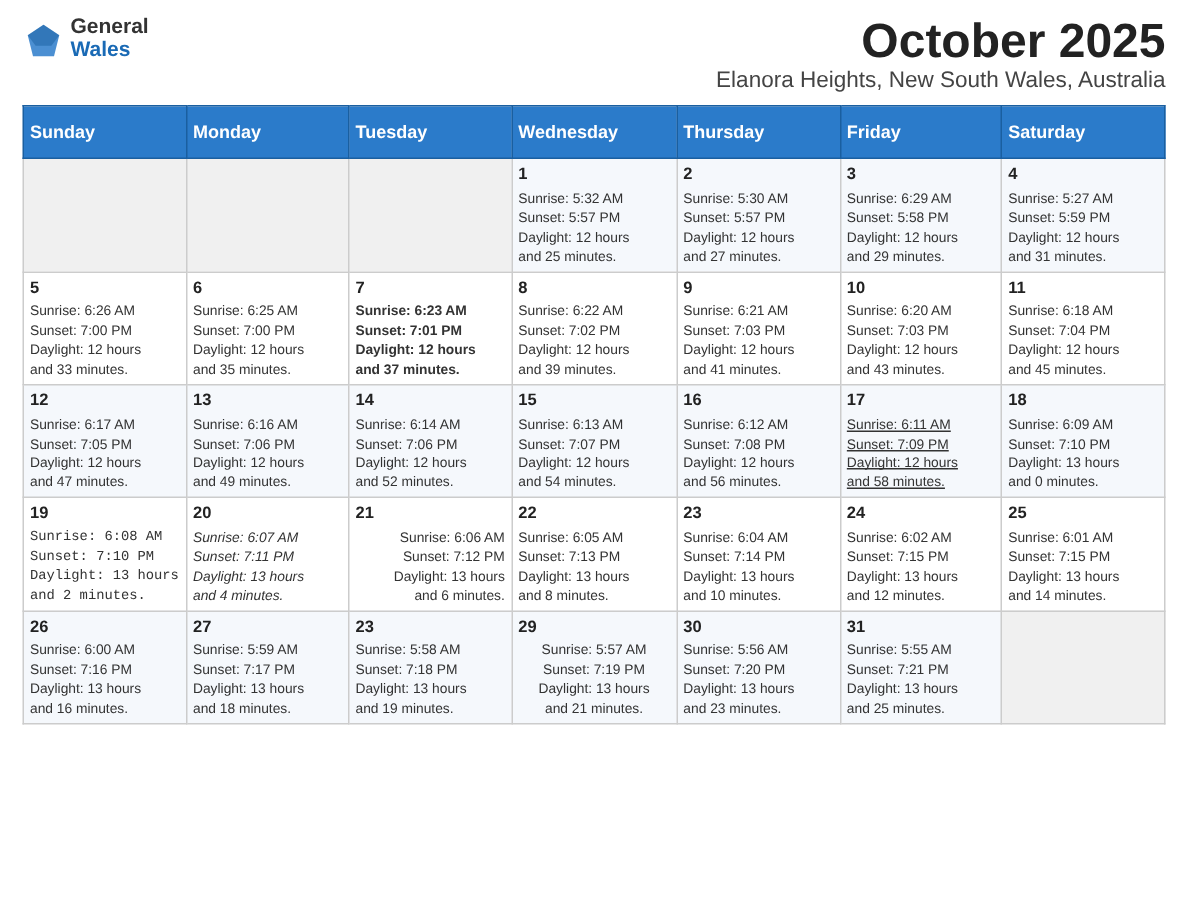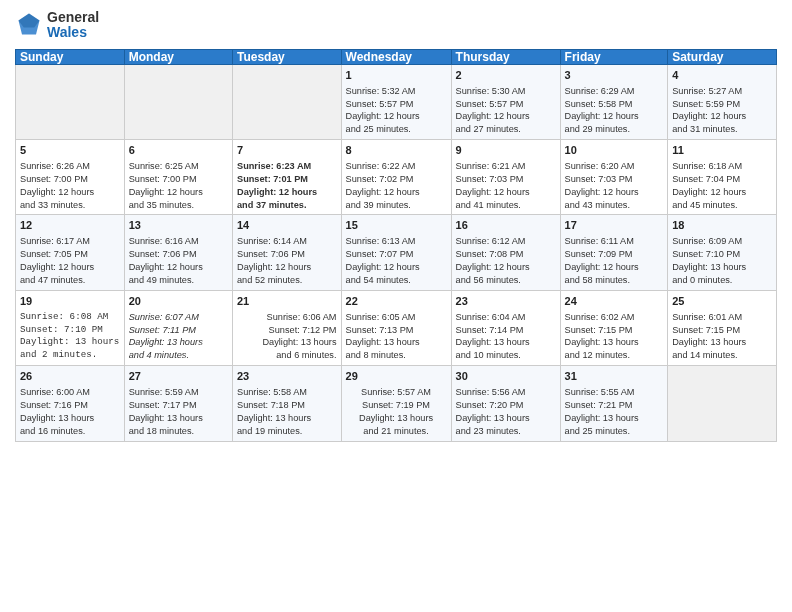--- a/index.html
+++ b/index.html
@@ -11,21 +11,21 @@
       padding: 10px 15px;
     }
     .header {
       display: flex;
       align-items: flex-start;
       justify-content: space-between;
       margin-bottom: 8px;
     }
     .logo {
       display: flex;
-      align-items: flex-start;
+      align-items: flex-end;
       gap: 4px;
     }
     .logo-text {
       display: flex;
       flex-direction: column;
       line-height: 1.1;
     }
     .logo-general {
       font-size: 14px;
       font-weight: bold;
@@ -56,21 +56,21 @@
     .calendar {
       width: 100%;
       border-collapse: collapse;
       border: 1px solid #ccc;
     }
     .calendar th {
       background: #2b7bca;
       color: #fff;
       font-size: 12px;
       font-weight: bold;
-      padding: 0 4px;
+      padding: 10px 4px;
       text-align: left;
       border: 1px solid #1a5fa0;
     }
     .calendar td {
       vertical-align: top;
       border: 1px solid #ccc;
       padding: 3px 4px;
       width: 113px;
       min-height: 80px;
       background: #fff;
@@ -108,20 +108,22 @@
     <svg class="logo-icon" viewBox="0 0 32 32">
       <polygon points="16,4 28,12 24,28 8,28 4,12" fill="#2b7bca" opacity="0.85"></polygon>
       <polygon points="16,4 28,12 22,20 10,20 4,12" fill="#1a5fa0" opacity="0.5"></polygon>
     </svg>
     <div class="logo-text">
       <span class="logo-general">General</span>
       <span class="logo-blue">Wales</span>
     </div>
   </div>
   <div class="title-block">
+    <div class="month-title">October 2025</div>
+    <div class="location">Elanora Heights, New South Wales, Australia</div>
   </div>
 </div>
 
 <table class="calendar">
   <thead>
     <tr>
     <th>Sunday</th>
         <th>Monday</th>
         <th>Tuesday</th>
         <th>Wednesday</th>
@@ -246,21 +248,21 @@
         </td>
         <td>
           <span class="day-num">16</span>
           <div class="cell-content" style="white-space: pre-line;">Sunrise: 6:12 AM
 Sunset: 7:08 PM
 Daylight: 12 hours
 and 56 minutes.</div>
         </td>
         <td>
           <span class="day-num">17</span>
-          <div class="cell-content" style="white-space: pre-line;">Sunrise: 6:11 AM
+          <div class="cell-content" style="white-space: pre-line; text-decoration: underline;">Sunrise: 6:11 AM
 Sunset: 7:09 PM
 Daylight: 12 hours
 and 58 minutes.</div>
         </td>
         <td>
           <span class="day-num">18</span>
           <div class="cell-content" style="white-space: pre-line;">Sunrise: 6:09 AM
 Sunset: 7:10 PM
 Daylight: 13 hours
 and 0 minutes.</div>

